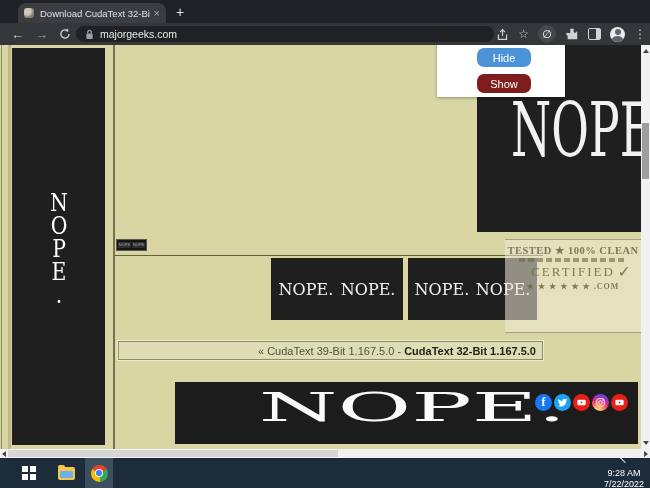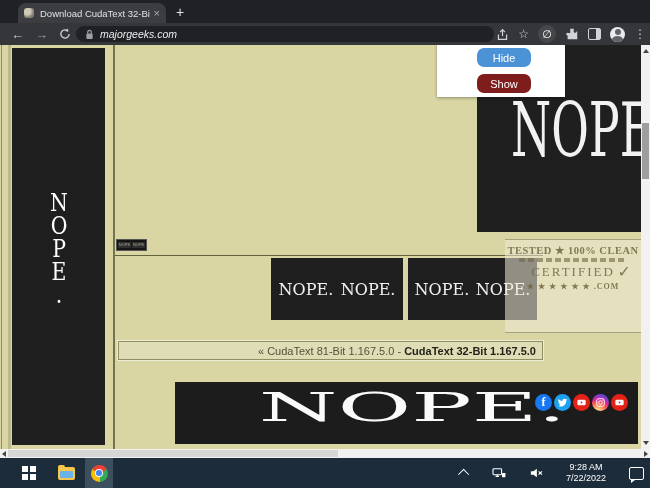--- a/index.html
+++ b/index.html
@@ -13,21 +13,21 @@
        border-radius:8px 8px 0 0;display:flex;align-items:center;padding:0 6px;box-sizing:border-box;}
   .favicon{width:10px;height:10px;border-radius:3px;flex:0 0 10px;
            background:radial-gradient(circle at 35% 35%, #cfc9b6 0 35%, #8d8878 60%, #6d685b 100%);}
   .tab-title{color:#dfe1e5;font-size:9.5px;white-space:nowrap;overflow:hidden;margin-left:6px;flex:1;}
   .tab-close{color:#a7abaf;font-size:11px;margin-left:4px;line-height:1;}
   .newtab{left:176px;top:4px;color:#dfe1e5;font-size:14px;line-height:16px;}
   .toolbar{left:0;top:23px;width:650px;height:22px;background:#35363a;display:flex;align-items:center;}
   .navbtn{color:#cfd2d6;font-size:13px;line-height:1;margin-left:11px;}
   .navbtn.fwd{color:#9aa0a6;}
   .omnibox{position:absolute;left:76px;top:3px;width:418px;height:16px;background:#202124;
-           border-radius:9px;display:flex;align-items:center;padding:0 9px;box-sizing:border-box;font-style:italic;}
+           border-radius:9px;display:flex;align-items:center;padding:0 9px;box-sizing:border-box;}
   .url-domain{color:#e8eaed;font-size:10.5px;margin-left:6px;}
   .url-path{color:#9aa0a6;font-size:10.5px;}
   .tb-icons{position:absolute;right:4px;top:0;height:22px;display:flex;align-items:center;gap:9px;}
   .tbi{color:#cfd2d6;font-size:12px;line-height:1;}
   .blocker{width:18px;height:18px;border-radius:50%;background:#45474b;color:#fff;
            display:flex;align-items:center;justify-content:center;font-size:11px;}
   .sidepanel{width:11px;height:10px;border:1.4px solid #cfd2d6;border-radius:2px;position:relative;}
   .sidepanel::after{content:"";position:absolute;right:0;top:0;width:4px;height:100%;background:#cfd2d6;}
   .avatar{width:15px;height:15px;border-radius:50%;background:#e8eaed;overflow:hidden;position:relative;}
   .avatar::before{content:"";position:absolute;left:4.5px;top:2.5px;width:6px;height:6px;border-radius:50%;background:#5f6368;}
@@ -115,21 +115,21 @@
          grid-template-rows:6px 6px;gap:1.5px;}
   .start i{background:#fff;}
   .folder{margin-left:22px;width:17px;height:13px;position:relative;background:#f7c64a;border-radius:2px;}
   .folder::before{content:"";position:absolute;left:0;top:-2px;width:7px;height:3px;background:#f7c64a;border-radius:2px 2px 0 0;}
   .folder::after{content:"";position:absolute;left:2px;top:4px;width:13px;height:7px;background:#6ab2e8;border-radius:1px;}
   .chrome-slot{margin-left:10px;width:28px;height:30px;background:#3c4f5e;display:flex;align-items:center;justify-content:center;}
   .chrome-logo{width:17px;height:17px;border-radius:50%;position:relative;
      background:conic-gradient(from -60deg,#ea4335 0 120deg,#34a853 120deg 240deg,#fbbc05 240deg 360deg);}
   .chrome-logo::before{content:"";position:absolute;left:4.2px;top:4.2px;width:8.6px;height:8.6px;border-radius:50%;background:#fff;}
   .chrome-logo::after{content:"";position:absolute;left:5.8px;top:5.8px;width:5.4px;height:5.4px;border-radius:50%;background:#4285f4;}
-  .tray{position:absolute;right:6px;top:0;height:30px;display:flex;align-items:center;gap:23px;color:#fff;}
+  .tray{position:absolute;right:6px;top:0;height:30px;display:flex;align-items:center;gap:3px;color:#fff;flex-direction:column;}
   .clock{font-size:9px;line-height:1.25;text-align:center;}
   .chev{width:7px;height:7px;border-left:1.6px solid #fff;border-top:1.6px solid #fff;
         transform:rotate(45deg) translateY(2px);}
   .notif{width:13px;height:11px;border:1.3px solid #fff;border-radius:2px;position:relative;}
   .notif::after{content:"";position:absolute;left:1px;bottom:-4px;width:0;height:0;
         border-top:3px solid #fff;border-right:4px solid transparent;}
 </style>
 </head>
 <body>
 
@@ -208,21 +208,21 @@
       <span class="np serif">NOPE.</span>
     </div>
 
     <div class="abs badge">
       <div class="b1">TESTED ★ 100% CLEAN</div>
       <div class="dashes"></div>
       <div class="b2"><span>CERTIFIED</span><span class="chk">✓</span></div>
       <div class="b4"><span>★ ★ ★ ★ ★ ★</span> <span>.COM</span></div>
     </div>
 
-    <div class="abs linksbar"><span class="prev-link">« CudaText 81-Bit 1.167.5.0</span><span class="sep"> - </span><span class="curr-page">CudaText 32-Bit 1.167.5.0</span></div>
+    <div class="abs linksbar"><span class="prev-link">« CudaText 39-Bit 1.167.5.0</span><span class="sep"> - </span><span class="curr-page">CudaText 32-Bit 1.167.5.0</span></div>
 
     <div class="abs banner">
       <span class="banner-nope serif">NOPE.</span>
       <div class="social">
         <span class="sc" style="background-color: rgb(24, 119, 242);">
             <span class="fglyph">f</span>
           </span>
         <span class="sc" style="background-color: rgb(29, 161, 242);">
           <svg width="11" height="11" viewBox="0 0 16 16">
               <path d="M15 3.8c-.5.2-1 .4-1.6.5.6-.4 1-.9 1.2-1.6-.5.3-1.1.6-1.8.7A2.8 2.8 0 0 0 8 5.9 8 8 0 0 1 2.2 3a2.8 2.8 0 0 0 .9 3.8c-.5 0-.9-.1-1.3-.3 0 1.4 1 2.5 2.3 2.8-.4.1-.8.1-1.3 0 .4 1.1 1.4 1.9 2.6 2A5.7 5.7 0 0 1 1 12.5 8 8 0 0 0 5.4 13.8c5.2 0 8.1-4.3 8.1-8.1v-.4c.6-.4 1-.9 1.5-1.5z" fill="#fff"></path>

